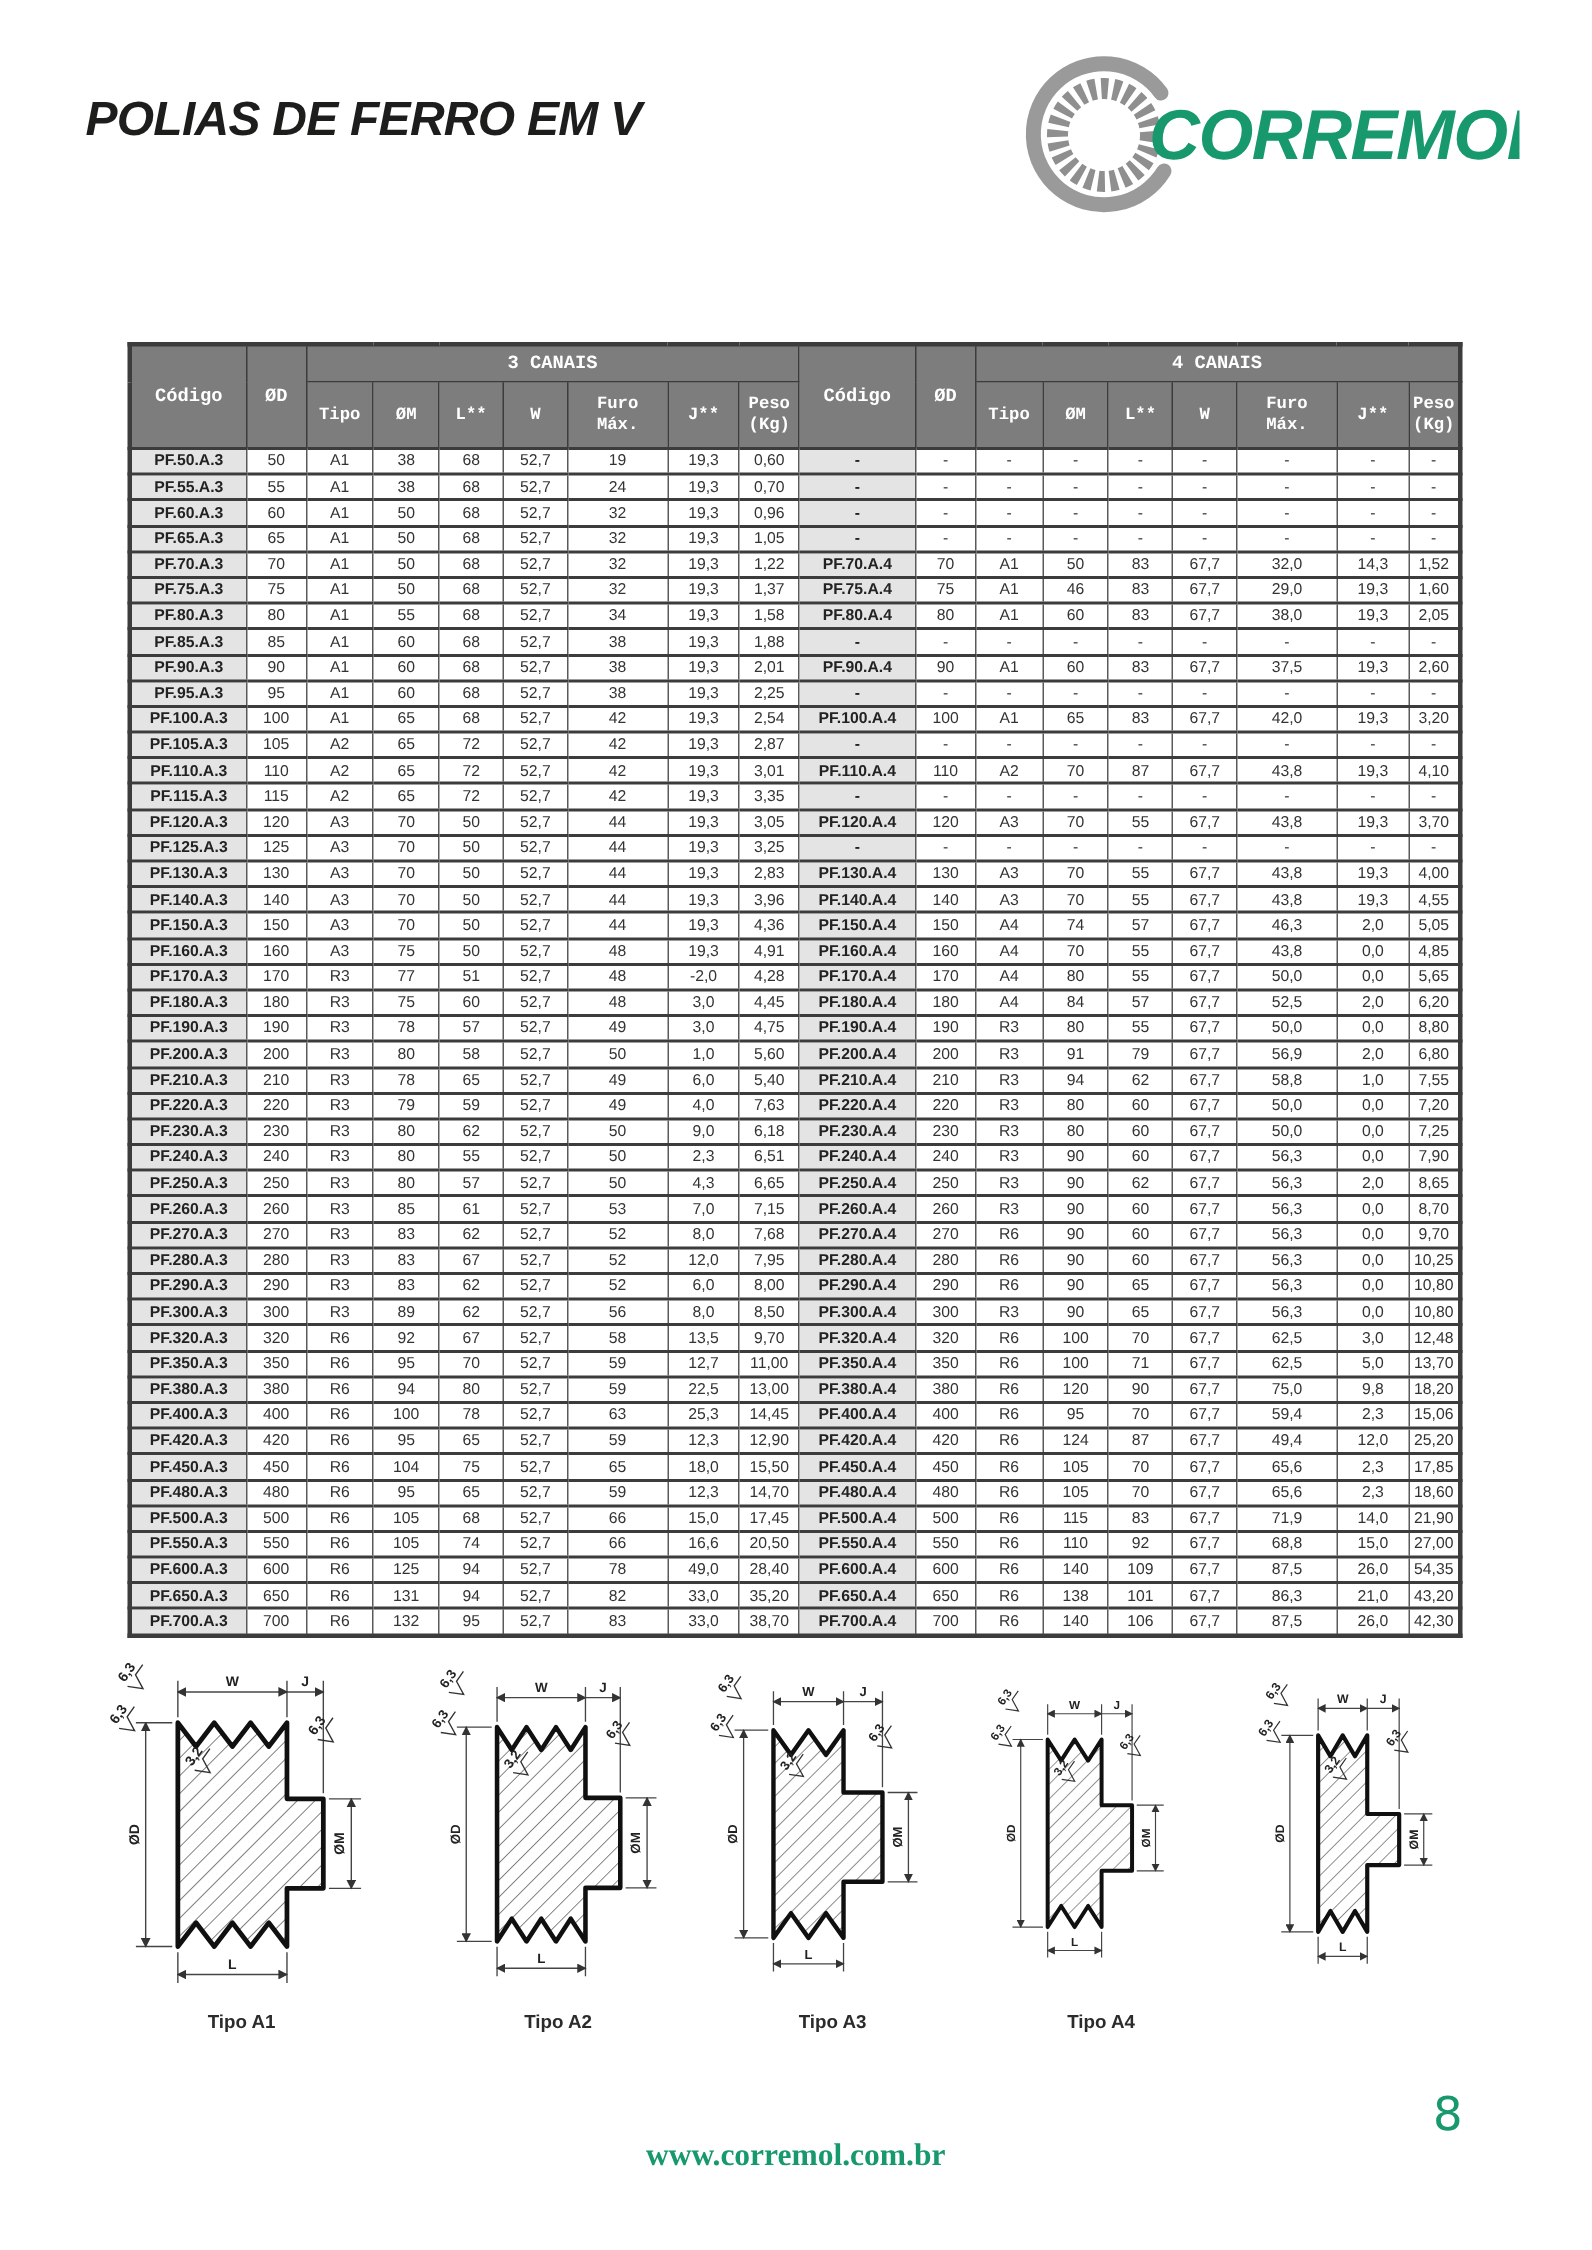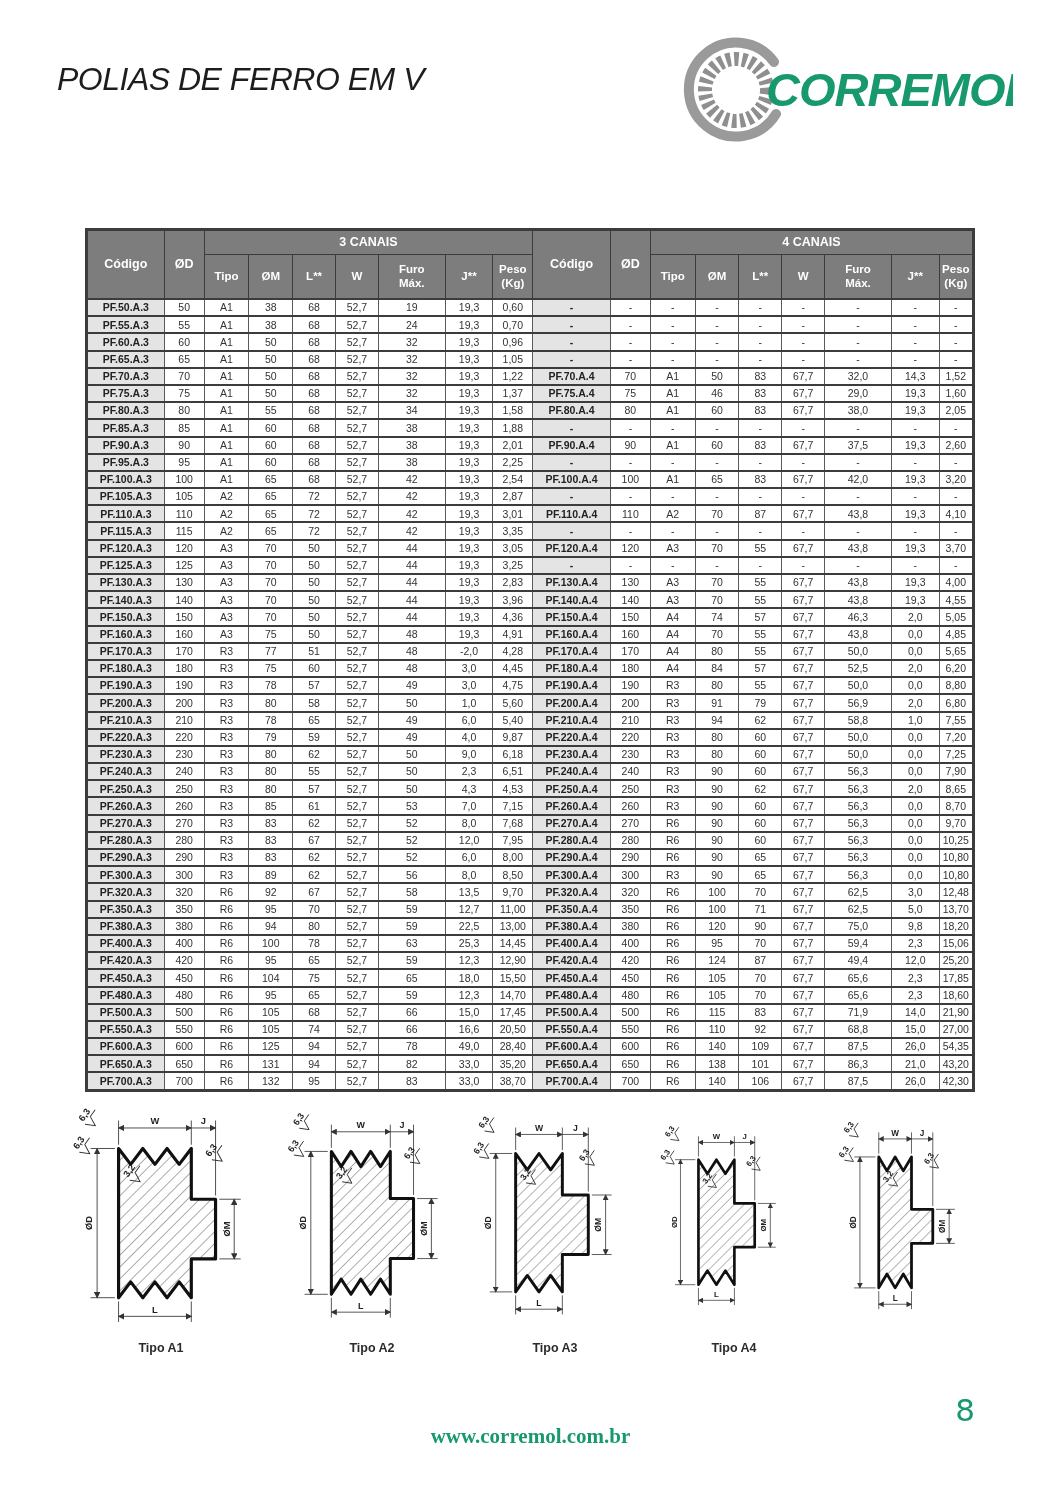--- a/index.html
+++ b/index.html
@@ -1,31 +1,31 @@
 <!DOCTYPE html>
 <html><head>
 <meta charset="utf-8">
 <style>
   html,body{margin:0;padding:0;background:#fff;}
   .page{position:relative;width:1061px;height:1500px;background:#fff;overflow:hidden;
         font-family:"Liberation Sans",sans-serif;}
 
   
-  .title{position:absolute;left:57px;top:62px;margin:0;font-style:italic;font-weight:normal;
+  .title{position:absolute;left:57px;top:62px;margin:0;font-style:italic;font-weight:bold;
          font-size:32px;line-height:1.08;letter-spacing:-.5px;color:var(--title_black,#1d1d1b);}
 
   
   .logo{position:absolute;left:678px;top:30px;width:335px;height:118px;}
   .logo svg{width:100%;height:100%;}
 
   
   table.spec{position:absolute;left:85px;top:228px;width:890px;border-collapse:collapse;
              table-layout:fixed;border:3px solid var(--border_dark,#3c3c3c);}
   table.spec th{background:var(--header_gray,#7d7d7d);color:#fff;font-weight:bold;
-                border:1px solid var(--border_dark,#3c3c3c);padding:0;white-space:pre-line;line-height:1.2;}
+                border:1px solid var(--border_dark,#3c3c3c);padding:0;white-space:pre-line;line-height:1.2;font-family:Liberation Mono, monospace;}
   tr.h1 th{font-size:12.5px;height:23px;}
   tr.h2 th{font-size:11.5px;height:43px;}
   th.span2{font-size:12px;}
   table.spec td{border-left:1px solid #5a5a5a;border-right:1px solid #5a5a5a;
                 border-top:2px solid var(--border_dark,#3c3c3c);border-bottom:2px solid var(--border_dark,#3c3c3c);
                 text-align:center;font-size:10.5px;color:#333;padding:0;height:15.2px;line-height:1;
                 overflow:hidden;}
   table.spec td.codigo{background:var(--codigo_gray,#e4e4e4);font-weight:bold;color:#222;font-size:10.5px;}
 
   
@@ -612,21 +612,21 @@
         </tr>
         <tr>
           <td class="codigo">PF.220.A.3</td>
           <td>220</td>
           <td>R3</td>
           <td>79</td>
           <td>59</td>
           <td>52,7</td>
           <td>49</td>
           <td>4,0</td>
-          <td>9,87</td>
+          <td>7,63</td>
           <td class="codigo">PF.220.A.4</td>
           <td>220</td>
           <td>R3</td>
           <td>80</td>
           <td>60</td>
           <td>67,7</td>
           <td>50,0</td>
           <td>0,0</td>
           <td>7,20</td>
         </tr>
@@ -672,21 +672,21 @@
         </tr>
         <tr>
           <td class="codigo">PF.250.A.3</td>
           <td>250</td>
           <td>R3</td>
           <td>80</td>
           <td>57</td>
           <td>52,7</td>
           <td>50</td>
           <td>4,3</td>
-          <td>4,53</td>
+          <td>6,65</td>
           <td class="codigo">PF.250.A.4</td>
           <td>250</td>
           <td>R3</td>
           <td>90</td>
           <td>62</td>
           <td>67,7</td>
           <td>56,3</td>
           <td>2,0</td>
           <td>8,65</td>
         </tr>

